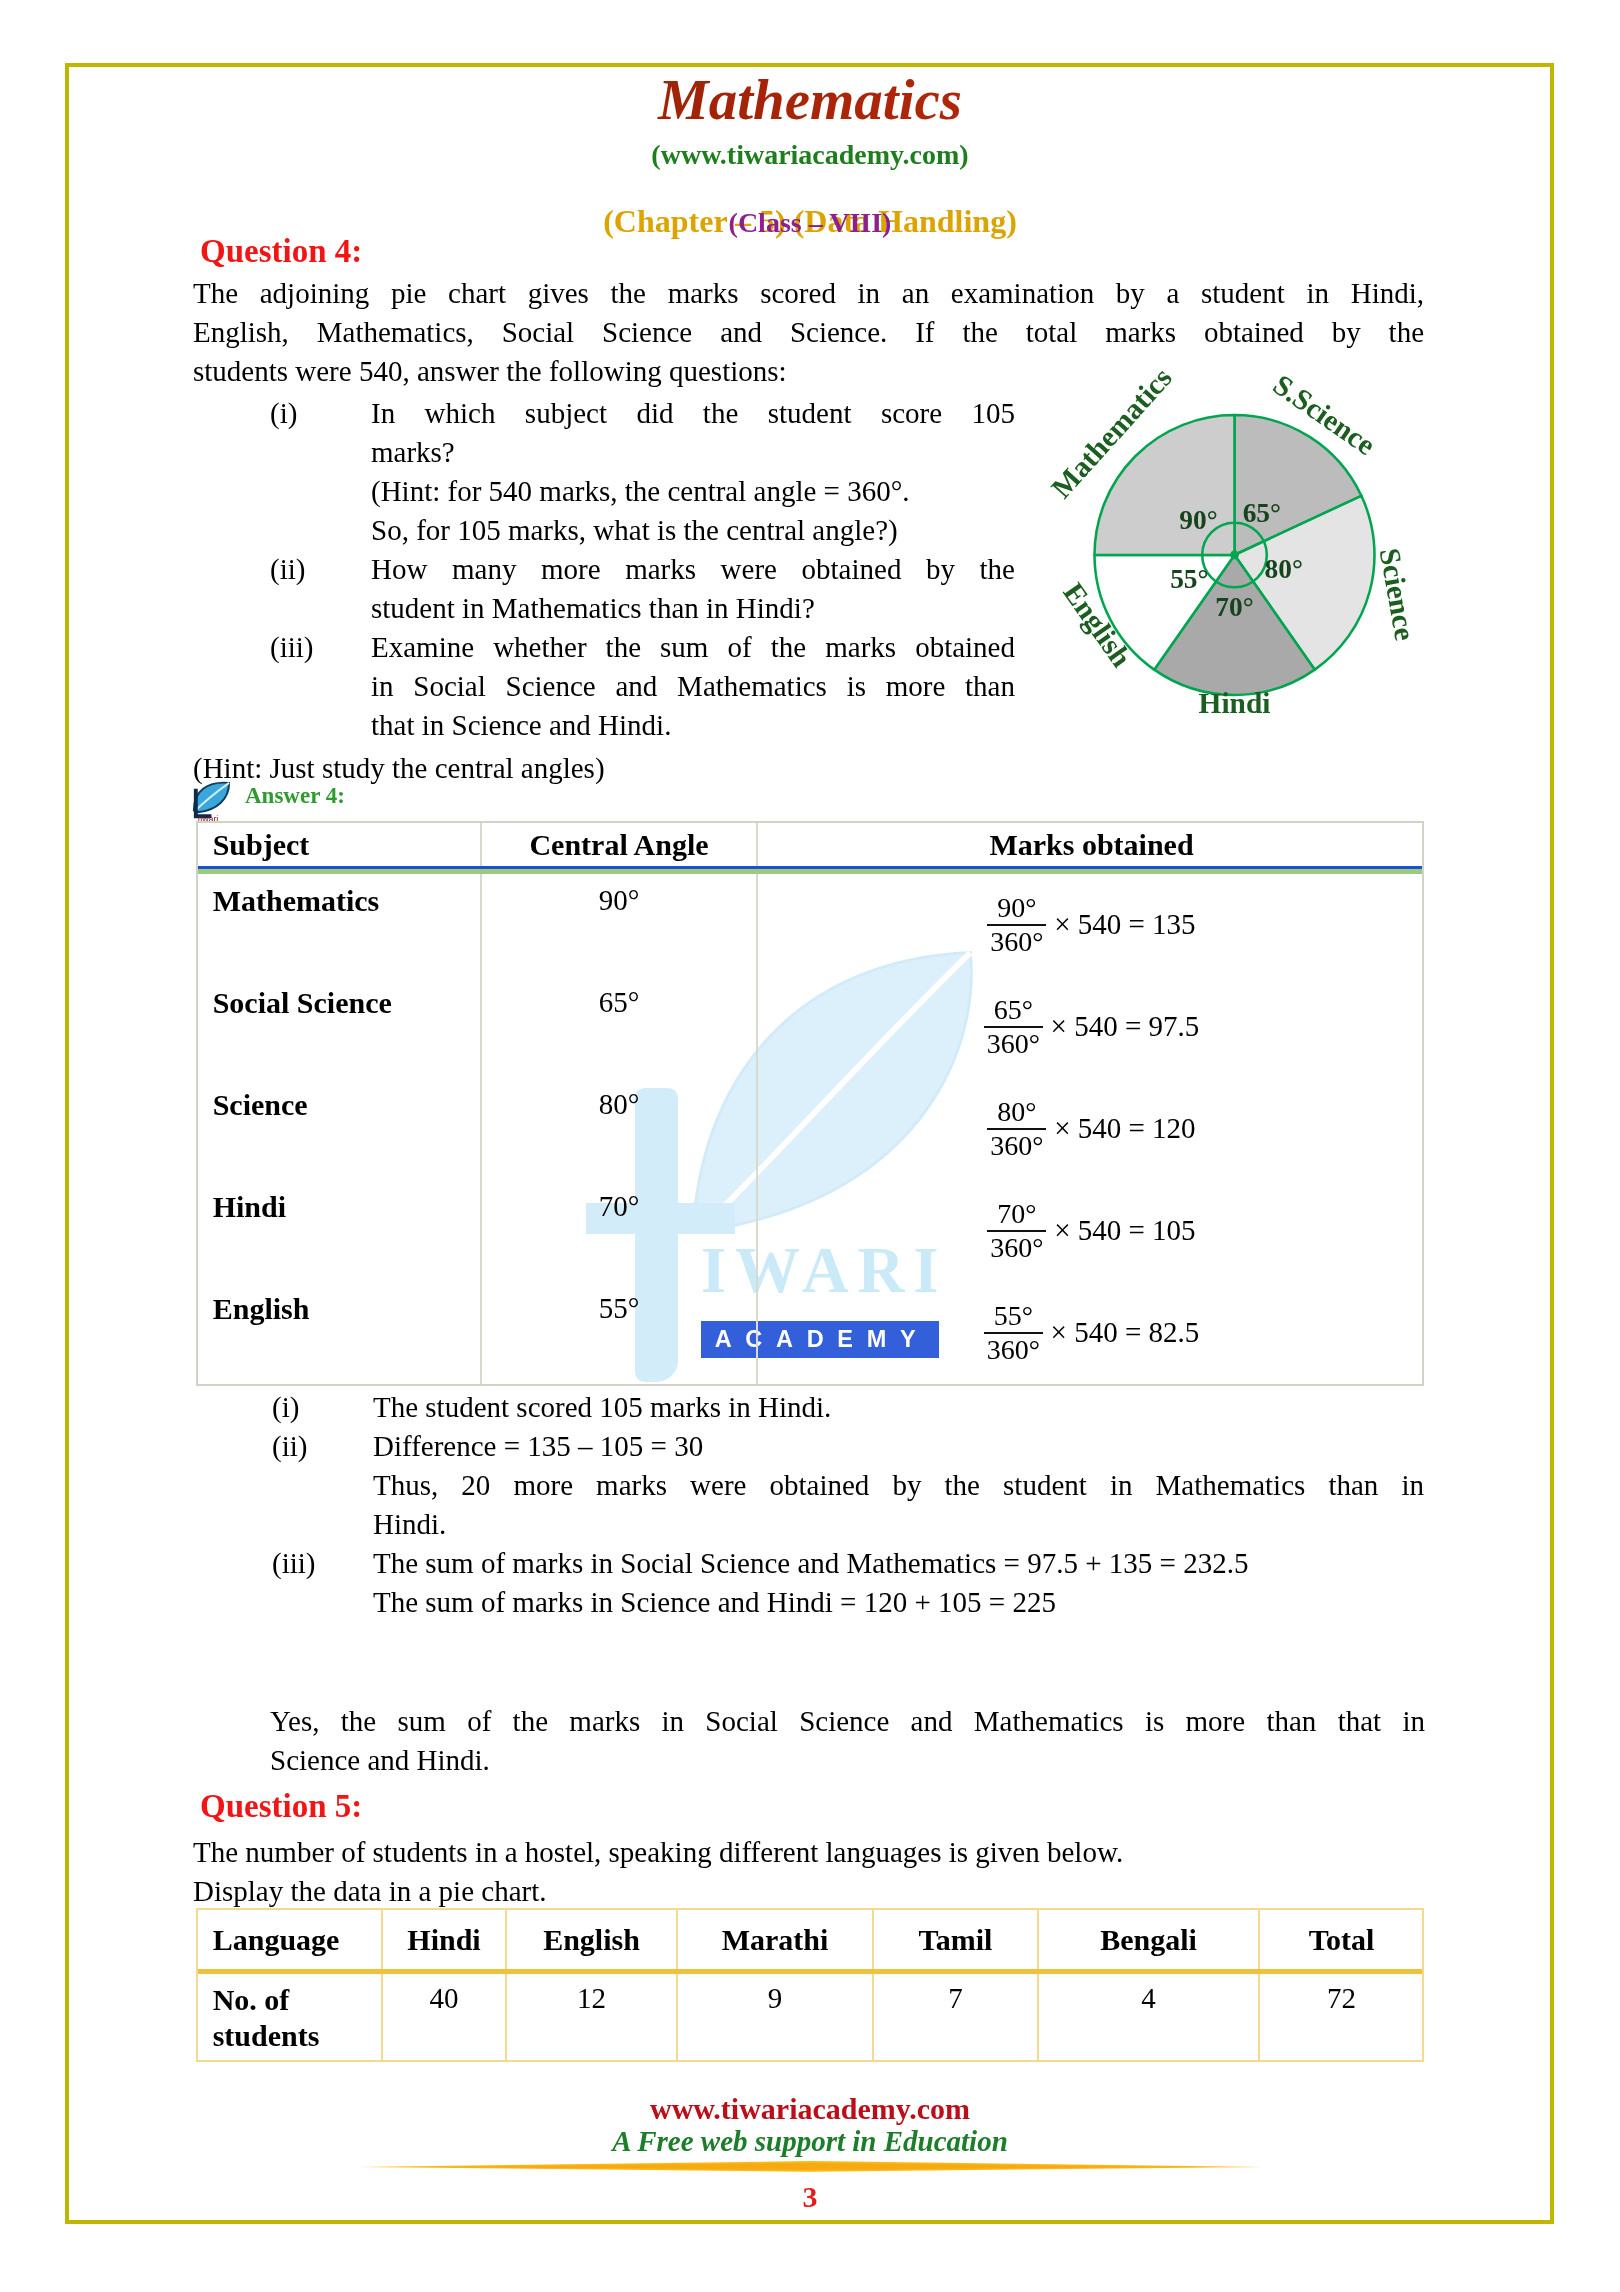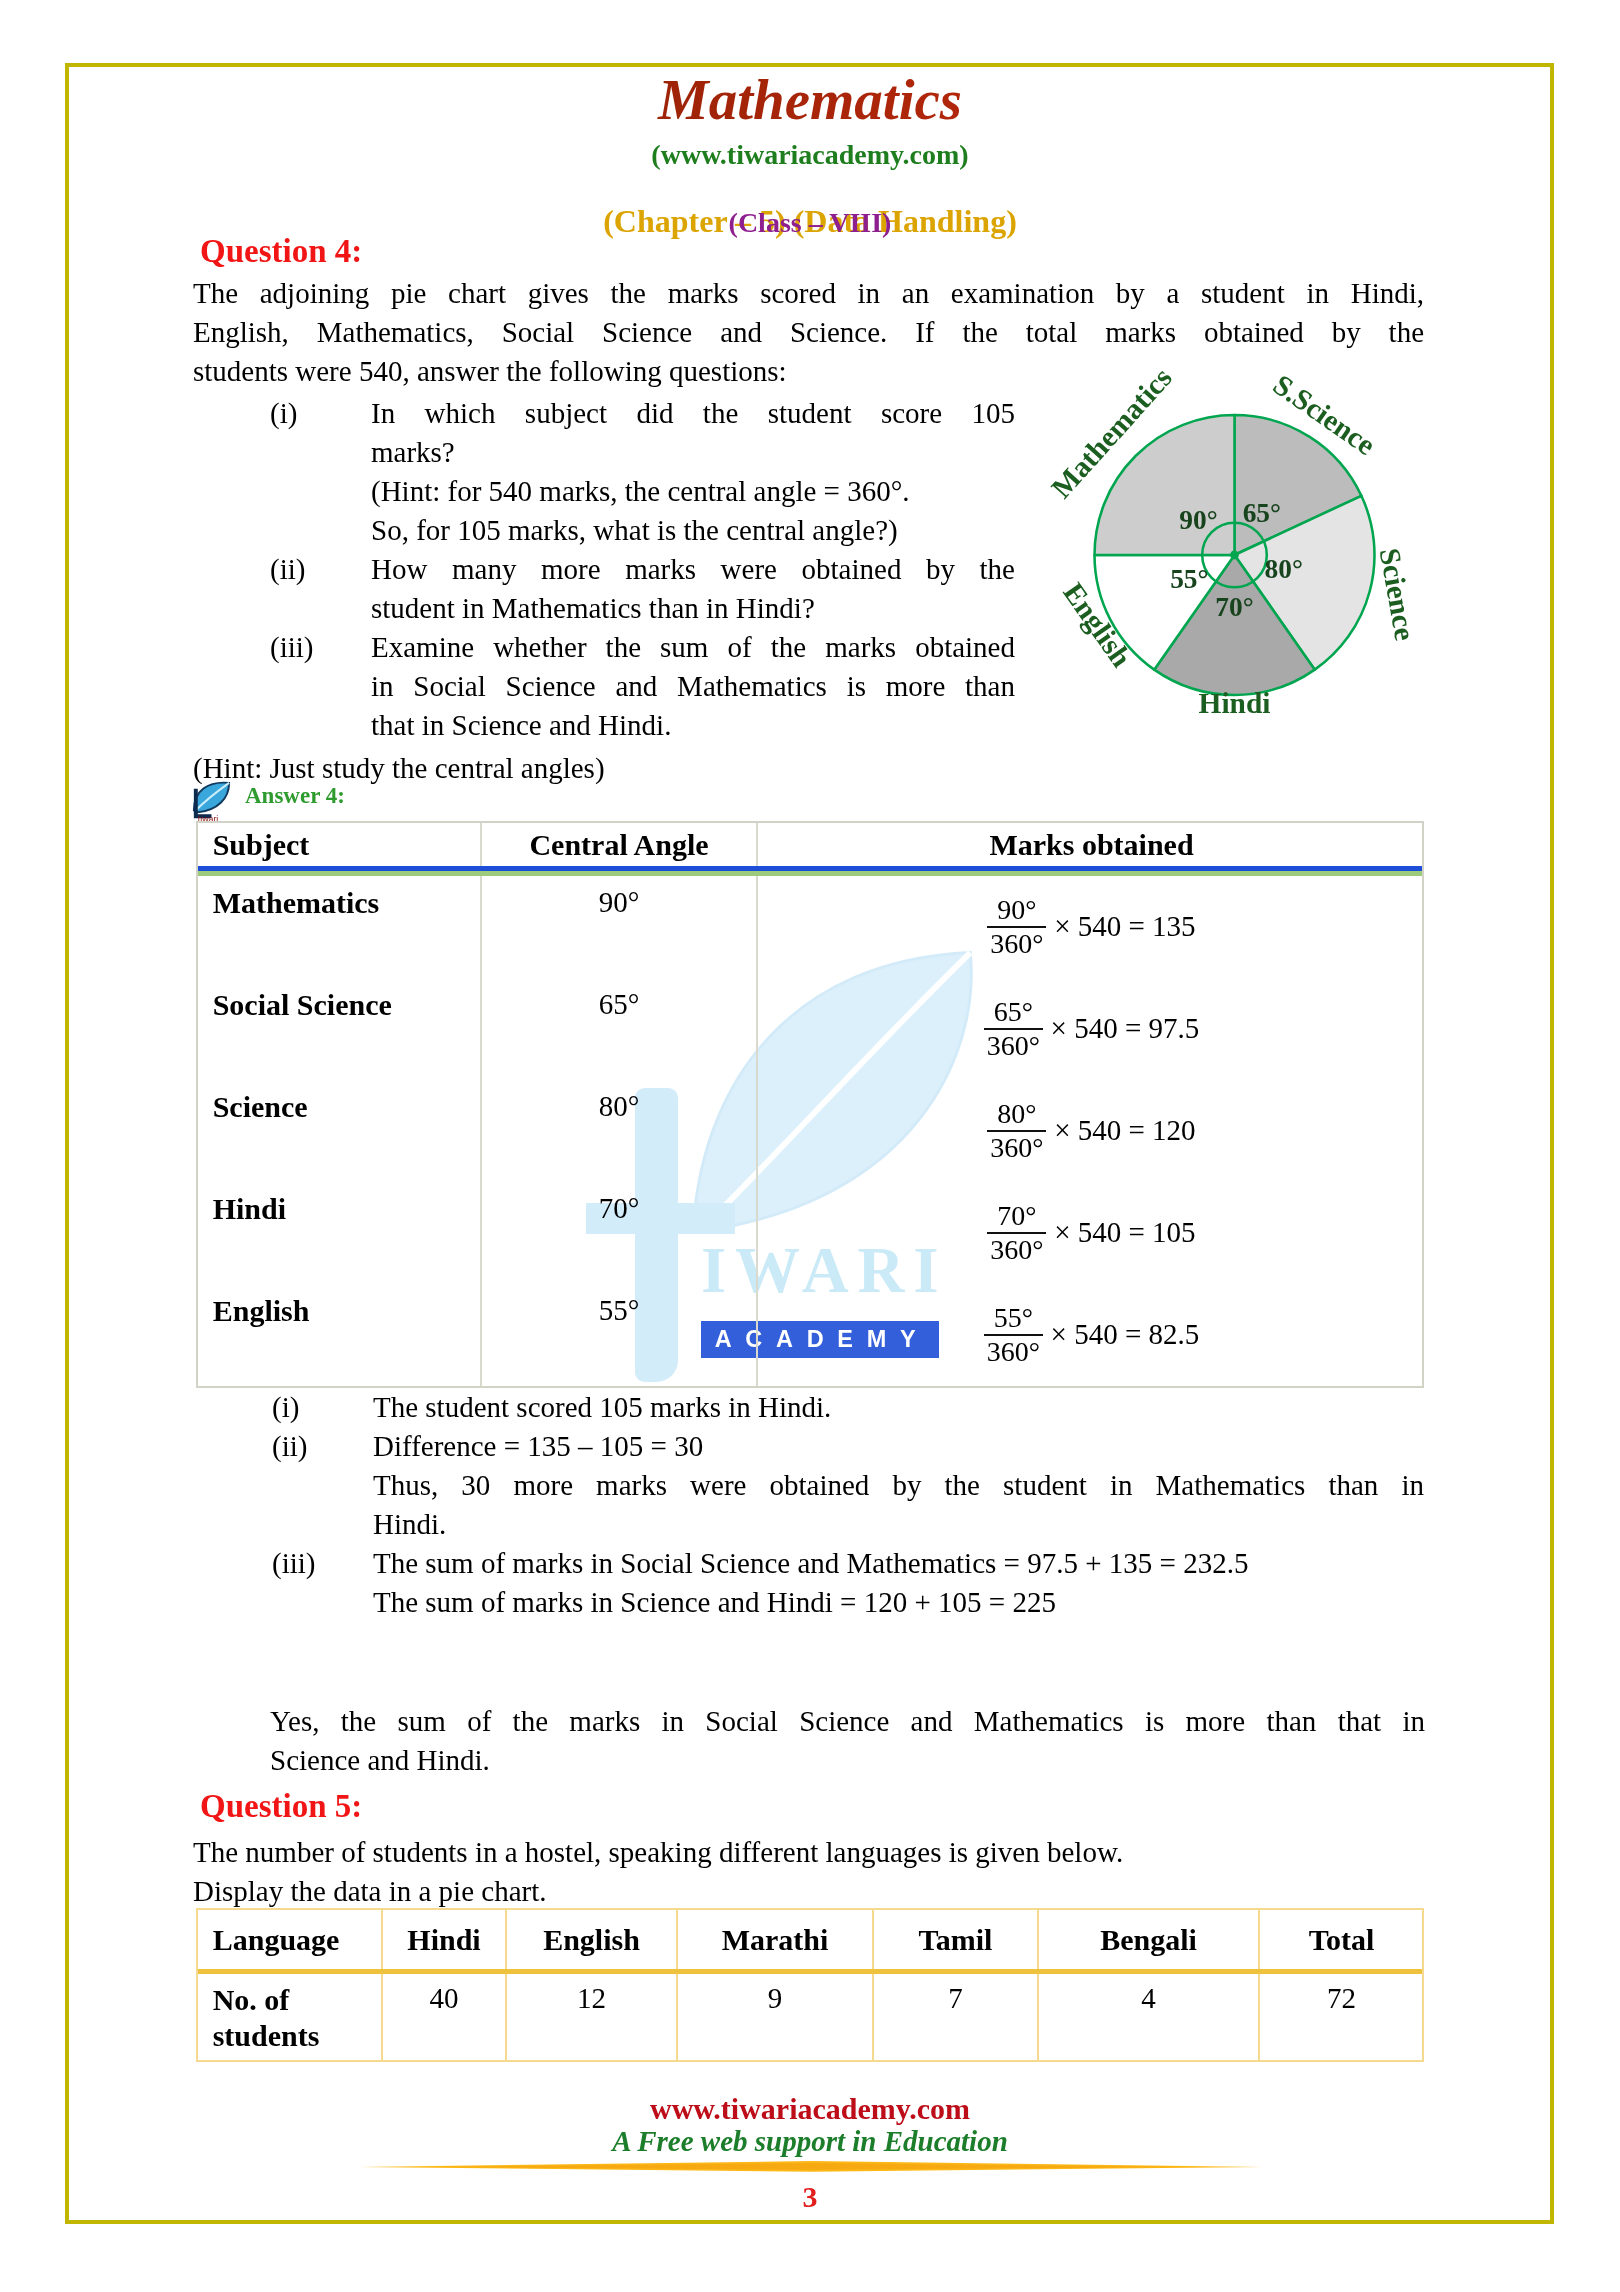--- a/index.html
+++ b/index.html
@@ -19,21 +19,21 @@
   
   .tline{font-size:29px;line-height:39px;}
   .tline.j{text-align:justify;text-align-last:justify;}
   .qitem{display:flex;}
   .ilabel{flex:none;width:101px;font-size:29px;line-height:39px;}
   .ibody{flex:1;}
   
   .ahead{font-size:23px;font-weight:bold;color:#2e9b2e;}
   
   .t1{left:196px;top:821px;width:1228px;border:2px solid #d2d2c6;box-sizing:border-box;background:transparent;}
-  .t1-head{display:grid;grid-template-columns:284px 276px 667px;height:43px;border-bottom:5px solid #1d4ed8;}
+  .t1-head{display:grid;grid-template-columns:284px 276px 667px;height:43px;border-bottom:3px solid #1d4ed8;}
   .t1-head .hc{font-size:30px;font-weight:bold;display:flex;align-items:center;justify-content:center;}
   .t1-head .hc.left{justify-content:flex-start;padding-left:14.7px;}
   .t1-sep{height:4.9px;background:#9dcb7c;}
   .t1row{display:grid;grid-template-columns:284px 276px 667px;height:102px;}
   .t1row .c1{padding:9.8px 0 0 14.7px;font-size:30px;font-weight:bold;}
   .t1row .c2{padding-top:9.8px;text-align:center;font-size:29px;}
   .t1row .c3{display:flex;align-items:center;justify-content:center;}
   .t1row .c1,.t1row .c2{border-right:2px solid #d9d9ce;position:relative;z-index:2;}
   .t1row .c1{border-right:2px solid #d9d9ce;}
   .t1-head .hc.b1,.t1row .c1{border-right:2px solid #d9d9ce;}
@@ -233,21 +233,21 @@
       <div class="qitem">
         <div class="ilabel">(i)</div>
         <div class="ibody">
           <div class="tline">The student scored 105 marks in Hindi.</div>
         </div>
       </div>
       <div class="qitem">
         <div class="ilabel">(ii)</div>
         <div class="ibody">
           <div class="tline">Difference = 135 – 105 = 30</div>
-          <div class="tline j">Thus, 30 more marks were obtained by the student in Mathematics than in</div>
+          <div class="tline j">Thus, 20 more marks were obtained by the student in Mathematics than in</div>
           <div class="tline">Hindi.</div>
         </div>
       </div>
       <div class="qitem">
         <div class="ilabel">(iii)</div>
         <div class="ibody">
           <div class="tline">The sum of marks in Social Science and Mathematics = 97.5 + 135 = 232.5</div>
           <div class="tline">The sum of marks in Science and Hindi = 120 + 105 = 225</div>
         </div>
       </div>

